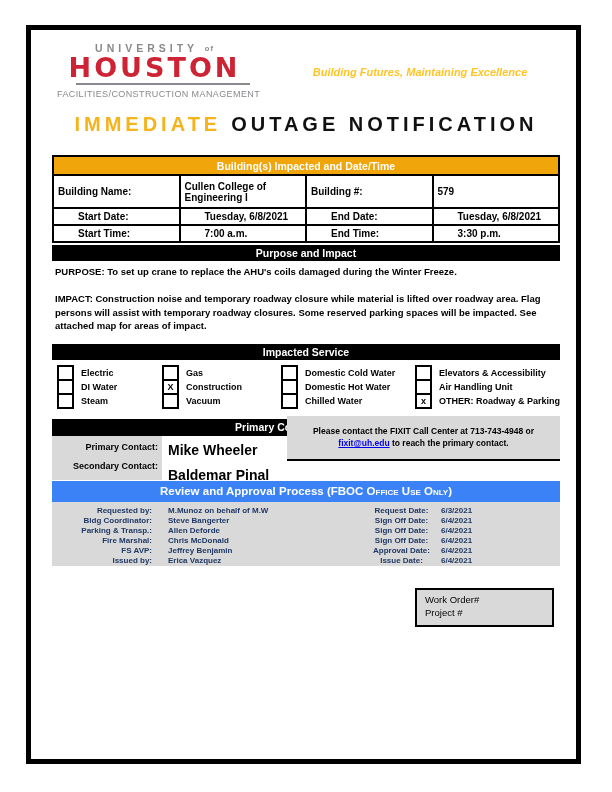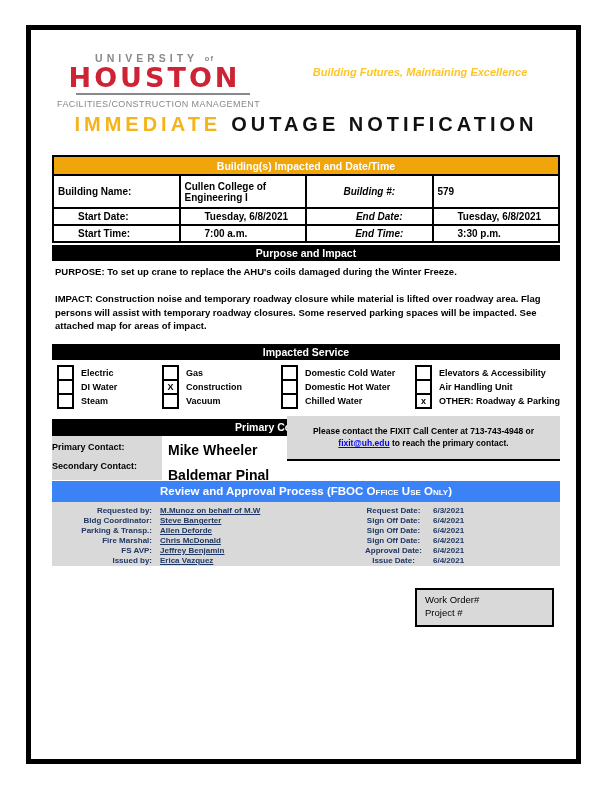--- a/index.html
+++ b/index.html
@@ -3,21 +3,21 @@
 <meta charset="utf-8">
 <style>
   html,body{margin:0;padding:0;background:#fff;}
   .page{position:relative;width:612px;height:792px;background:#fff;overflow:hidden;
         font-family:"Liberation Sans",sans-serif;color:#000;}
   .frame{position:absolute;left:26px;top:25px;width:555px;height:739px;
          border:5px solid #000;box-sizing:border-box;}
   .abs{position:absolute;}
 
   
-  .logo{left:57px;top:52px;width:195px;text-align:center;}
+  .logo{left:57px;top:42px;width:195px;text-align:center;}
   .logo-univ{color:#87898c;font-weight:bold;font-size:10.5px;letter-spacing:4px;white-space:nowrap;}
   .logo-of{font-size:7.5px;letter-spacing:1px;vertical-align:1px;}
   .logo-houston{color:#ce2334;font-weight:bold;font-size:27px;letter-spacing:3px;
                 line-height:28px;white-space:nowrap;font-family:"DejaVu Sans",sans-serif;}
   .logo-rule{margin-left:19px;width:174px;height:2px;background:#87898c;margin-top:1px;}
   .logo-dept{color:#87898c;font-size:9px;letter-spacing:0.4px;margin-top:4px;text-align:left;white-space:nowrap;}
 
   .tagline{left:300px;top:66px;width:240px;text-align:center;color:#ffc425;
            font-weight:bold;font-style:italic;font-size:11px;white-space:nowrap;}
 
@@ -25,21 +25,21 @@
          font-size:20px;letter-spacing:4px;white-space:nowrap;}
   .title-gold{color:#f5b31c;margin-right:10px;}
   .title-black{color:#111;}
 
   
   .btable{left:52px;top:155px;width:508px;border-collapse:collapse;table-layout:fixed;}
   .btable td,.btable th{border:2px solid #000;font-size:10px;font-weight:bold;
                         padding:1px 4px;vertical-align:middle;}
   .btable .gold-hdr{background:#f0a50a;color:#fff;text-align:center;font-size:10.5px;height:15px;padding:1px 0;}
   .btable .lbl{text-align:left;}
-  .btable .lbl-r{text-align:center;font-style:italic;}
+  .btable .lbl-r{text-align:left;}
   .c1{width:97px;}.c2{width:141px;}.c3{width:77px;}.c4{width:169px;}
   .row-tall td{height:29px;}
   .row-std td{height:13px;padding-left:24px;}
 
   .bar{left:52px;width:508px;text-align:center;color:#fff;font-weight:bold;
        font-size:10.5px;line-height:16px;height:16px;background:#000;}
   .pos-purpose-hdr{top:245px;}
   .pos-service-hdr{top:344px;}
   .pos-contact-hdr{top:419px;height:17px;line-height:17px;}
 
@@ -51,39 +51,39 @@
   .cbcol{top:365px;}
   .cb-col1{left:57px;} .cb-col2{left:148px;margin-left:14px;} .cb-col3{left:257px;margin-left:24px;} .cb-col4{left:415px;}
   .cbrow{display:flex;align-items:center;height:16px;margin-top:-2px;}
   .cbrow:first-child{margin-top:0;}
   .cbbox{display:inline-block;width:17px;height:16px;border:2px solid #000;box-sizing:border-box;
          text-align:center;font-size:9px;font-weight:bold;line-height:12px;background:#fff;flex:0 0 17px;}
   .cblabel{margin-left:7px;font-size:9px;font-weight:bold;white-space:nowrap;}
 
   
   .contact-labels{left:52px;top:436px;width:110px;height:44px;background:#d9d9d9;
-                  font-size:9px;font-weight:bold;box-sizing:border-box;padding:6px 4px 0 0;}
+                  font-size:9px;font-weight:bold;text-align:right;box-sizing:border-box;padding:6px 4px 0 0;}
   .contact-labels div{margin-bottom:9px;white-space:nowrap;}
   .contact-names{left:162px;top:436px;width:124px;height:44px;background:#fff;
                  font-size:14px;font-weight:bold;box-sizing:border-box;padding:6px 0 0 6px;}
   .contact-names div{margin-bottom:9px;white-space:nowrap;}
   .contact-notice{left:287px;top:416px;width:273px;height:45px;background:#d9d9d9;
                   border-bottom:2px solid #000;box-sizing:border-box;text-align:center;
                   font-size:8.5px;font-weight:bold;padding-top:9px;line-height:12px;}
   .contact-notice a{color:#0000ee;text-decoration:underline;}
 
   
   .review-hdr{left:52px;top:481px;width:508px;height:21px;line-height:21px;background:#3b82f6;
               color:#fff;font-weight:bold;font-size:11.5px;text-align:center;}
   .review-sc{font-variant:small-caps;}
   .review-body{left:52px;top:502px;width:508px;height:64px;background:#d9d9d9;
                box-sizing:border-box;padding-top:4px;color:#1f3864;}
   .rrow{display:flex;height:10px;line-height:10px;font-size:8px;font-weight:bold;white-space:nowrap;}
   .rrole{width:100px;text-align:right;flex:0 0 100px;}
-  .rname{margin-left:8px;width:200px;flex:0 0 200px;text-align:left;text-decoration:underline;}
+  .rname{margin-left:16px;width:200px;flex:0 0 200px;text-align:left;}
   .rdlabel{width:67px;flex:0 0 67px;text-align:center;}
   .rdate{margin-left:6px;}
 
   
   .workorder{left:415px;top:588px;width:139px;height:39px;background:#d9d9d9;
              border:2px solid #000;box-sizing:border-box;padding:3px 0 0 8px;
              font-size:9.5px;line-height:13px;}
 </style>
 </head>
 <body>

